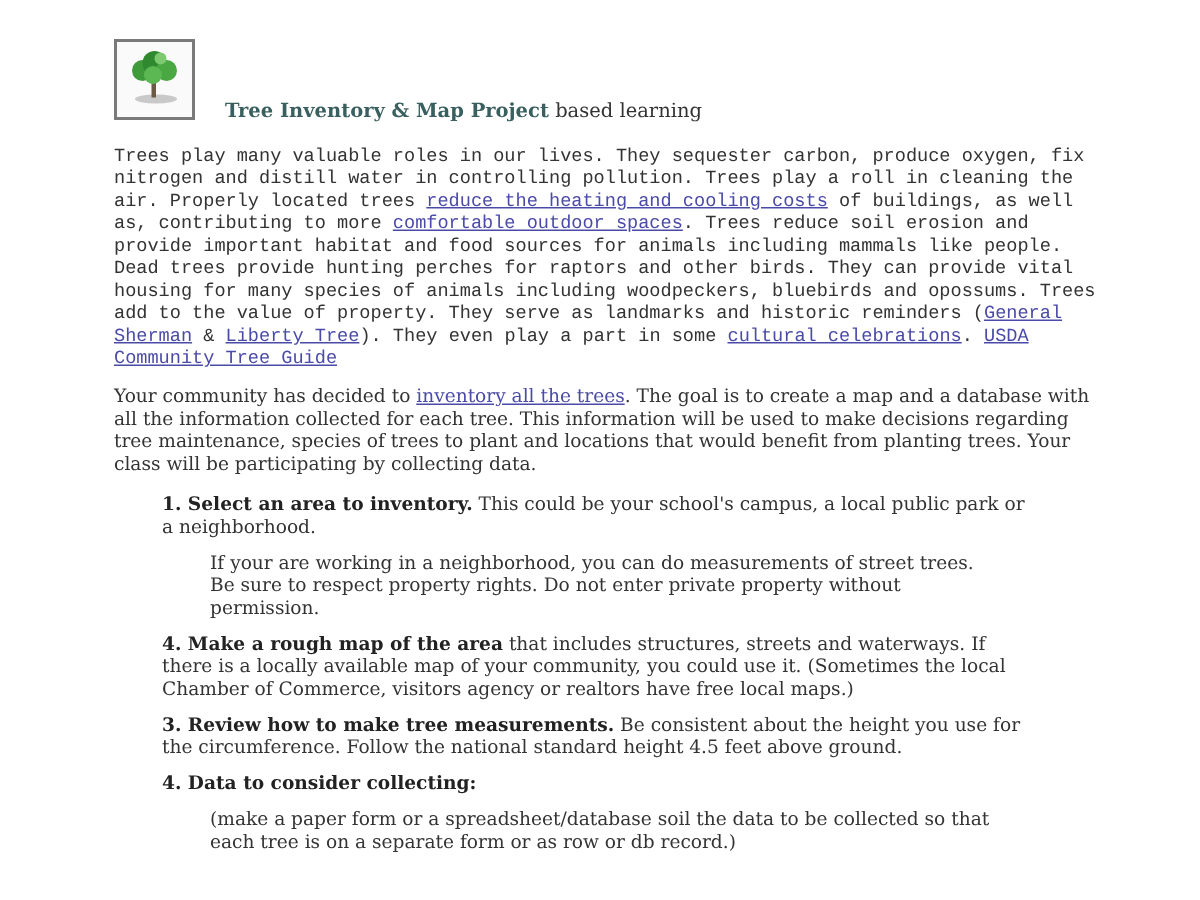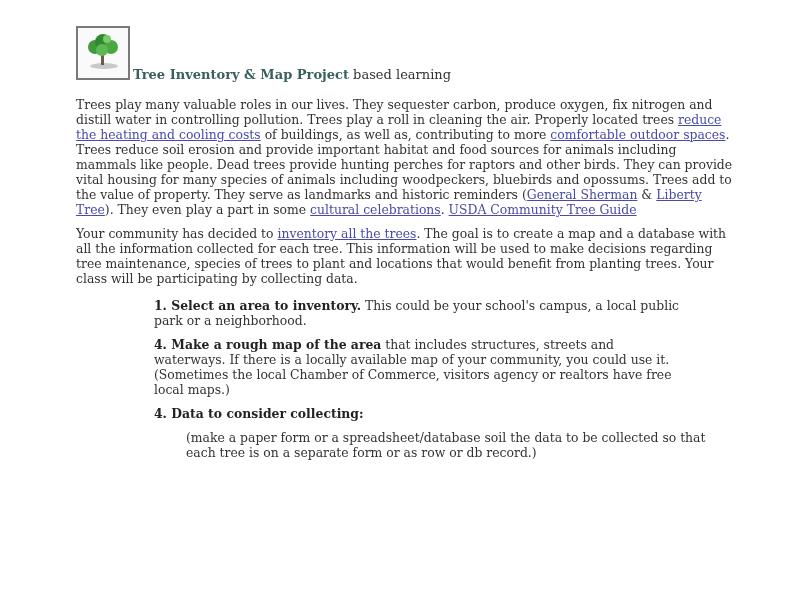--- a/index.html
+++ b/index.html
@@ -11,26 +11,26 @@
       color: #333333;
     }
     .page { position: absolute; left: 76px; top: 20px; width: 660px; }
     a { color: #4a4aa8; text-decoration: underline; }
     .header { display: flex; align-items: flex-end; height: 60px; }
     .logo {
       width: 54px; height: 54px; border: 2px solid #7a7a7a;
       background: #fafafa; position: relative; box-sizing: border-box;
     }
     .logo svg { position: absolute; left: 2px; top: 2px; }
-    .title { margin-left: 3px; margin-bottom: -2px; font-size: 13px; }
+    .title { margin-left: 20px; margin-bottom: -2px; font-size: 13px; }
     .title b { color: #3a5f5f; }
     p { margin: 0 0 9px 0; }
-    .intro { margin-top: 17px; }
+    .intro { margin-top: 17px; font-family: Liberation Mono, monospace; }
     .steps { margin-left: 32px; width: 580px; margin-top: 12px; }
-    .step { margin-bottom: 9px; margin-left: 46px; }
+    .step { margin-bottom: 9px; }
     .step b { color: #222; }
     .sub { margin-left: 32px; margin-top: 9px; margin-bottom: 9px; width: 520px; }
   </style>
 </head>
 <body>
 
 <div class="page">
 
   <div class="header">
     <div class="logo">
@@ -50,23 +50,27 @@
   </div>
 
   <p class="intro"><span>Trees play many valuable roles in our lives. They sequester carbon, produce oxygen, fix nitrogen and distill water in controlling pollution. Trees play a roll in cleaning the air. Properly located trees </span><a href="#">reduce the heating and cooling costs</a><span> of buildings, as well as, contributing to more </span><a href="#">comfortable outdoor spaces</a><span>. Trees reduce soil erosion and provide important habitat and food sources for animals including mammals like people. Dead trees provide hunting perches for raptors and other birds. They can provide vital housing for many species of animals including woodpeckers, bluebirds and opossums. Trees add to the value of property. They serve as landmarks and historic reminders (</span><a href="#">General Sherman</a><span> &amp; </span><a href="#">Liberty Tree</a><span>). They even play a part in some </span><a href="#">cultural celebrations</a><span>. </span><a href="#">USDA Community Tree Guide</a></p>
 
   <p><span>Your community has decided to </span><a href="#">inventory all the trees</a><span>. The goal is to create a map and a database with all the information collected for each tree. This information will be used to make decisions regarding tree maintenance, species of trees to plant and locations that would benefit from planting trees. Your class will be participating by collecting data.</span></p>
 
 
   <div class="steps">
     <div class="step">
       <b>1. Select an area to inventory.</b><span> This could be your school's campus, a local public park or a neighborhood.</span>
+      <div class="sub">If your are working in a neighborhood, you can do measurements of street trees. Be sure to respect property rights. Do not enter private property without permission.</div>
     </div>
     <div class="step">
       <b>4. Make a rough map of the area</b><span> that includes structures, streets and waterways. If there is a locally available map of your community, you could use it. (Sometimes the local Chamber of Commerce, visitors agency or realtors have free local maps.)</span>
+    </div>
+    <div class="step">
+      <b>3. Review how to make tree measurements.</b><span> Be consistent about the height you use for the circumference. Follow the national standard height 4.5 feet above ground.</span>
     </div>
     <div class="step">
       <b>4. Data to consider collecting:</b><span></span>
       <div class="sub">(make a paper form or a spreadsheet/database soil the data to be collected so that each tree is on a separate form or as row or db record.)</div>
     </div>
   </div>
 
 </div>
 
 </body></html>

